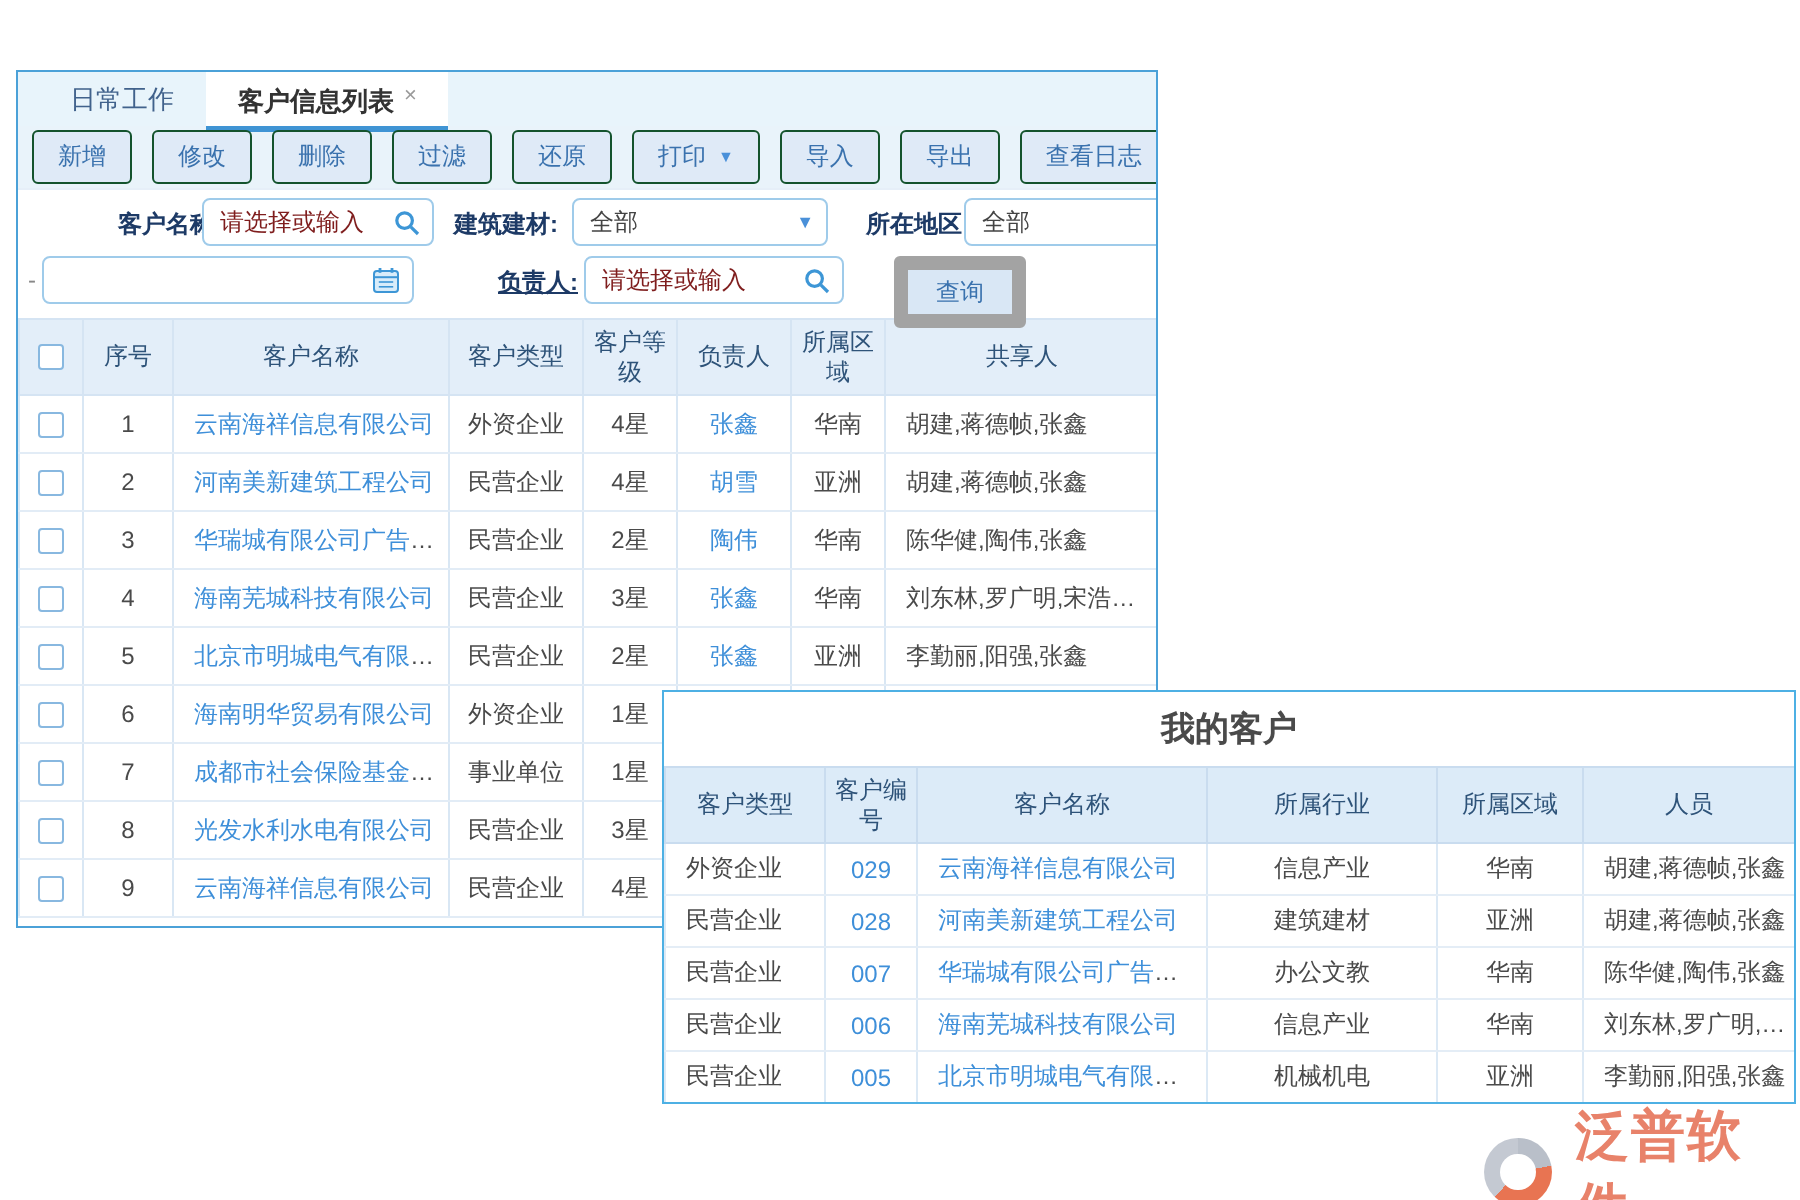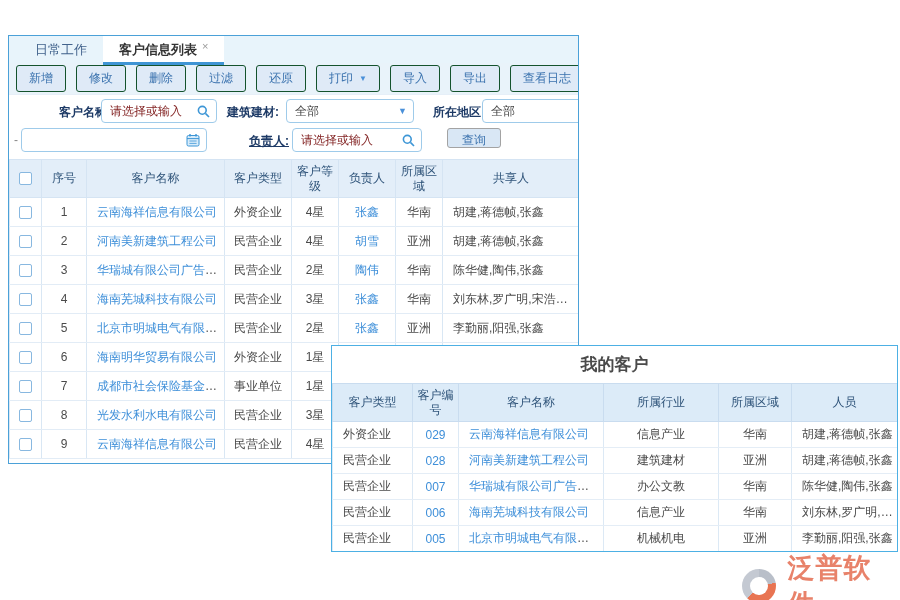--- a/index.html
+++ b/index.html
@@ -3,37 +3,37 @@
 <meta charset="utf-8">
 <style>
   * { margin:0; padding:0; box-sizing:border-box; }
   html,body { width:900px; height:600px; background:#fff; font-family:"Liberation Sans","DejaVu Sans",sans-serif; }
   #stage { position:relative; width:900px; height:600px; background:#fff; overflow:hidden; }
 
   
   #main-panel { position:absolute; left:8px; top:35px; width:571px; height:429px;
     border:1px solid #4ba1d8; background:#fff; overflow:hidden; }
 
-  .tabbar { height:27px; background:#e8f4fb; display:flex; align-items:center; padding-left:10px; }
+  .tabbar { height:27px; background:#e8f4fb; display:flex; align-items:flex-start; padding-left:10px; }
   .tab { padding:0 16px; line-height:27px; font-size:13px; color:#41628c; cursor:default; }
   .tab.active { background:#fff; color:#333; font-weight:bold; border-bottom:3px solid #3f94d4; line-height:24px; }
   .tab .close-x { color:#9a9a9a; font-size:11px; margin-left:5px; vertical-align:4px; font-weight:normal; }
 
   .toolbar { height:31px; background:#e9f3fa; display:flex; align-items:center; padding:0 7px; gap:10px; }
   .tbtn { background:#dfeaf7; border:1px solid #14532d; border-radius:3px; padding:4px 12px;
     font-size:12px; color:#3a72ae; white-space:nowrap; display:flex; align-items:center; gap:6px; }
   .dd-arrow { font-size:8px; color:#4a90d9; }
 
   .filters { position:relative; height:65px; background:#fff; border-top:1px solid #e6eff8; }
   .flabel { position:absolute; font-size:12px; font-weight:bold; color:#1d3a66; }
   .finput { position:absolute; height:24px; border:1px solid #9fcbea; border-radius:4px; background:#fff;
     display:flex; align-items:center; padding:0 6px 0 8px; font-size:12px; }
   .finput .ph { color:#7f1d1d; flex:1; overflow:hidden; white-space:nowrap; }
   .finput .val { color:#444; flex:1; overflow:hidden; white-space:nowrap; }
-  .fbtn { position:absolute; height:20px; background:#d9e7f5; border:1px solid #a3a3a3; border-radius:3px;
+  .fbtn { position:absolute; height:36px; background:#d9e7f5; border:7px solid #a3a3a3; border-radius:3px;
     padding:0 14px; font-size:12px; color:#3a72ae; line-height:22px; }
   .sel-arrow { font-size:9px; color:#4a90d9; margin-left:4px; }
   .dash { position:absolute; font-size:12px; color:#888; }
 
   
   table { border-collapse:collapse; table-layout:fixed; width:570px; font-size:12px; }
   #main-table th { height:38px; background:#e3eef9; color:#2e5379; font-weight:normal;
     border:1px solid #d5e4f3; padding:2px; line-height:15px; }
   #main-table td { height:29px; border:1px solid #e2ecf6; border-left:1px solid #d9e7f4; border-right:1px solid #d9e7f4;
     color:#4a4a4a; padding:0 4px; overflow:hidden; white-space:nowrap; text-overflow:ellipsis; }

